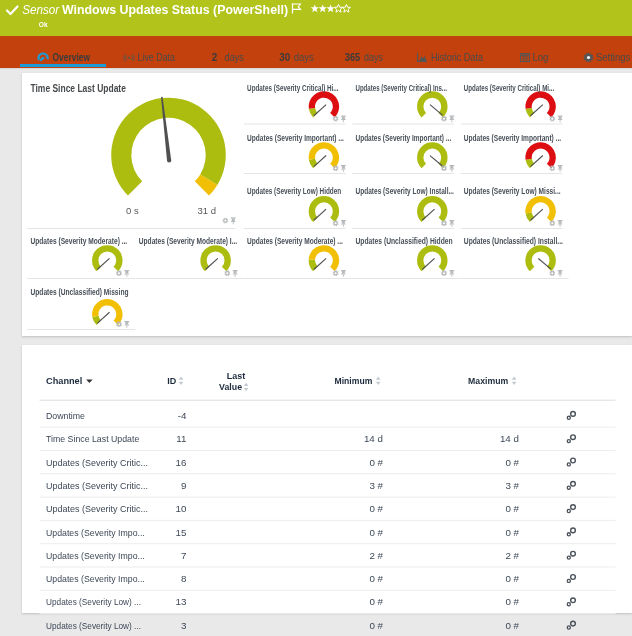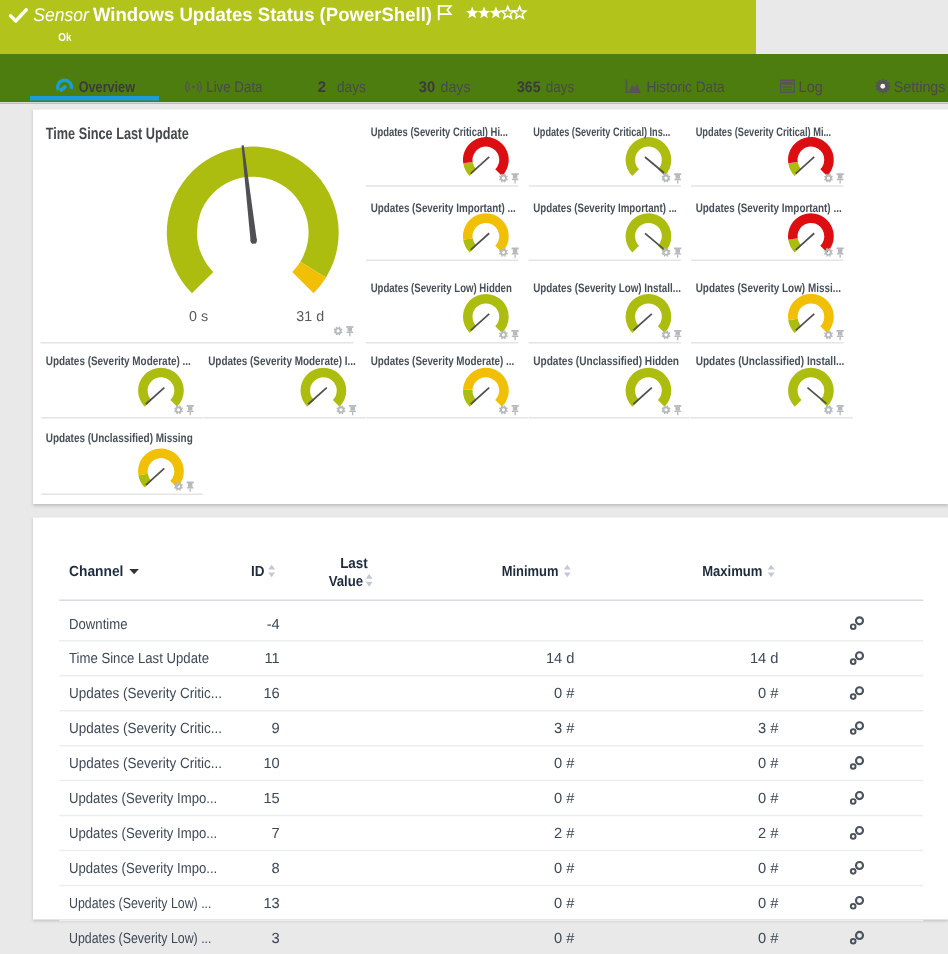--- a/index.html
+++ b/index.html
@@ -1,15 +1,15 @@
 <!DOCTYPE html>
 <html><head><meta charset="utf-8"><style>
 html,body{margin:0;padding:0;width:632px;height:636px;background:#e9e9e9;font-family:"Liberation Sans",sans-serif;overflow:hidden;position:relative}
-#hdr{position:absolute;left:0;top:0;width:504px;height:36px;background:#b2c31c}
-#tabbar{position:absolute;left:0;top:36px;width:632px;height:32px;background:#4d7c0f;border-bottom:1px solid #d8d8d8}
+#hdr{position:absolute;left:0;top:0;width:632px;height:36px;background:#b2c31c}
+#tabbar{position:absolute;left:0;top:36px;width:632px;height:32px;background:#c2410c;border-bottom:1px solid #d8d8d8}
 #underline{position:absolute;left:20px;top:28px;width:86px;height:3px;background:#1b9bd7}
 .panel{position:absolute;background:#fff;box-shadow:0 1px 2px rgba(0,0,0,0.18)}
 </style></head><body>
 <div id="hdr">
     <svg width="632" height="36" style="position:absolute;left:0;top:0">
       <path d="M7 10.5 L10.5 14 L17.5 6.5" stroke="#fff" stroke-width="2.2" fill="none" stroke-linecap="round" stroke-linejoin="round"></path>
       <path d="M292.5 3.5 L292.5 13.5" stroke="#fff" stroke-width="1.2" fill="none"></path>
       <path d="M292.5 4 L300.5 4 L298.2 6.7 L300.5 9.4 L292.5 9.4 Z" fill="none" stroke="#fff" stroke-width="1.1"></path>
       <polygon points="314.80,4.40 315.89,7.20 318.89,7.37 316.56,9.27 317.33,12.18 314.80,10.55 312.27,12.18 313.04,9.27 310.71,7.37 313.71,7.20" fill="#fff"></polygon>
       <polygon points="322.70,4.40 323.79,7.20 326.79,7.37 324.46,9.27 325.23,12.18 322.70,10.55 320.17,12.18 320.94,9.27 318.61,7.37 321.61,7.20" fill="#fff"></polygon>

